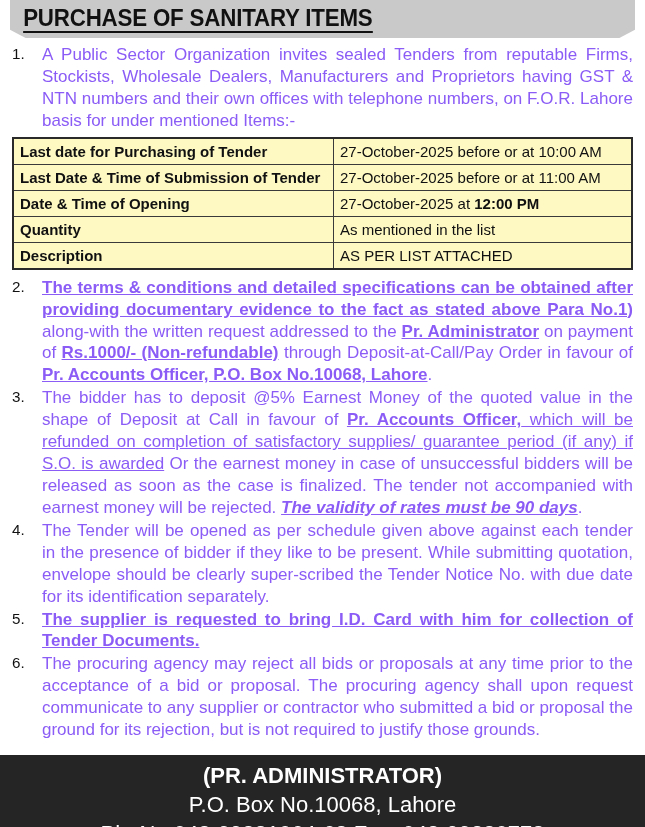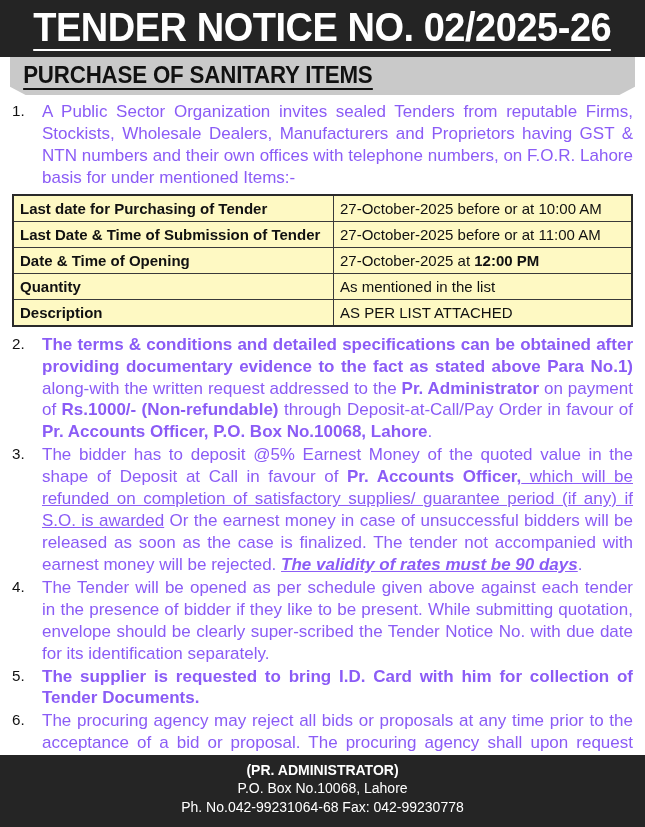--- a/index.html
+++ b/index.html
@@ -108,21 +108,21 @@
     font-size: 17px;
     line-height: 1.29;
     text-align: justify;
     color: #8b5cf6;
     font-family: "Liberation Sans Narrow", "Liberation Sans", sans-serif;
     transform-origin: left top;
   }
 
   .b  { font-weight: bold; }
   .u  { text-decoration: underline; }
-  .bu { font-weight: bold; }
+  .bu { font-weight: bold; text-decoration: underline; }
   .biu { font-weight: bold; font-style: italic; text-decoration: underline; }
 
   
   .info-table {
     border-collapse: collapse;
     width: 100%;
     margin: 5px 0 7px 0;
     border: 2px solid #2a2a2a;
     table-layout: fixed;
   }
@@ -153,34 +153,31 @@
     padding: 6px 10px 10px 10px;
     box-sizing: border-box;
     height: 72px;
     display: flex;
     flex-direction: column;
     justify-content: flex-start;
     align-items: center;
   }
   .footer-line {
     font-family: "Liberation Sans Narrow", "Liberation Sans", sans-serif;
-    font-size: 14px;
+    font-size: 22px;
     line-height: 1.32;
     white-space: nowrap;
   }
   .footer-line.title { font-weight: bold; }
 </style>
 </head>
 <body>
 
 <div class="page">
 
-  <div class="header-banner">
-    <div class="header-title">TENDER NOTICE NO. 02/2025-26</div>
-  </div>
 
   <div class="subtitle-wrap">
     <div class="subtitle-bar">
       <div class="subtitle-text">PURCHASE OF SANITARY ITEMS</div>
     </div>
   </div>
 
   <div class="content">
 
     <div class="clause">

